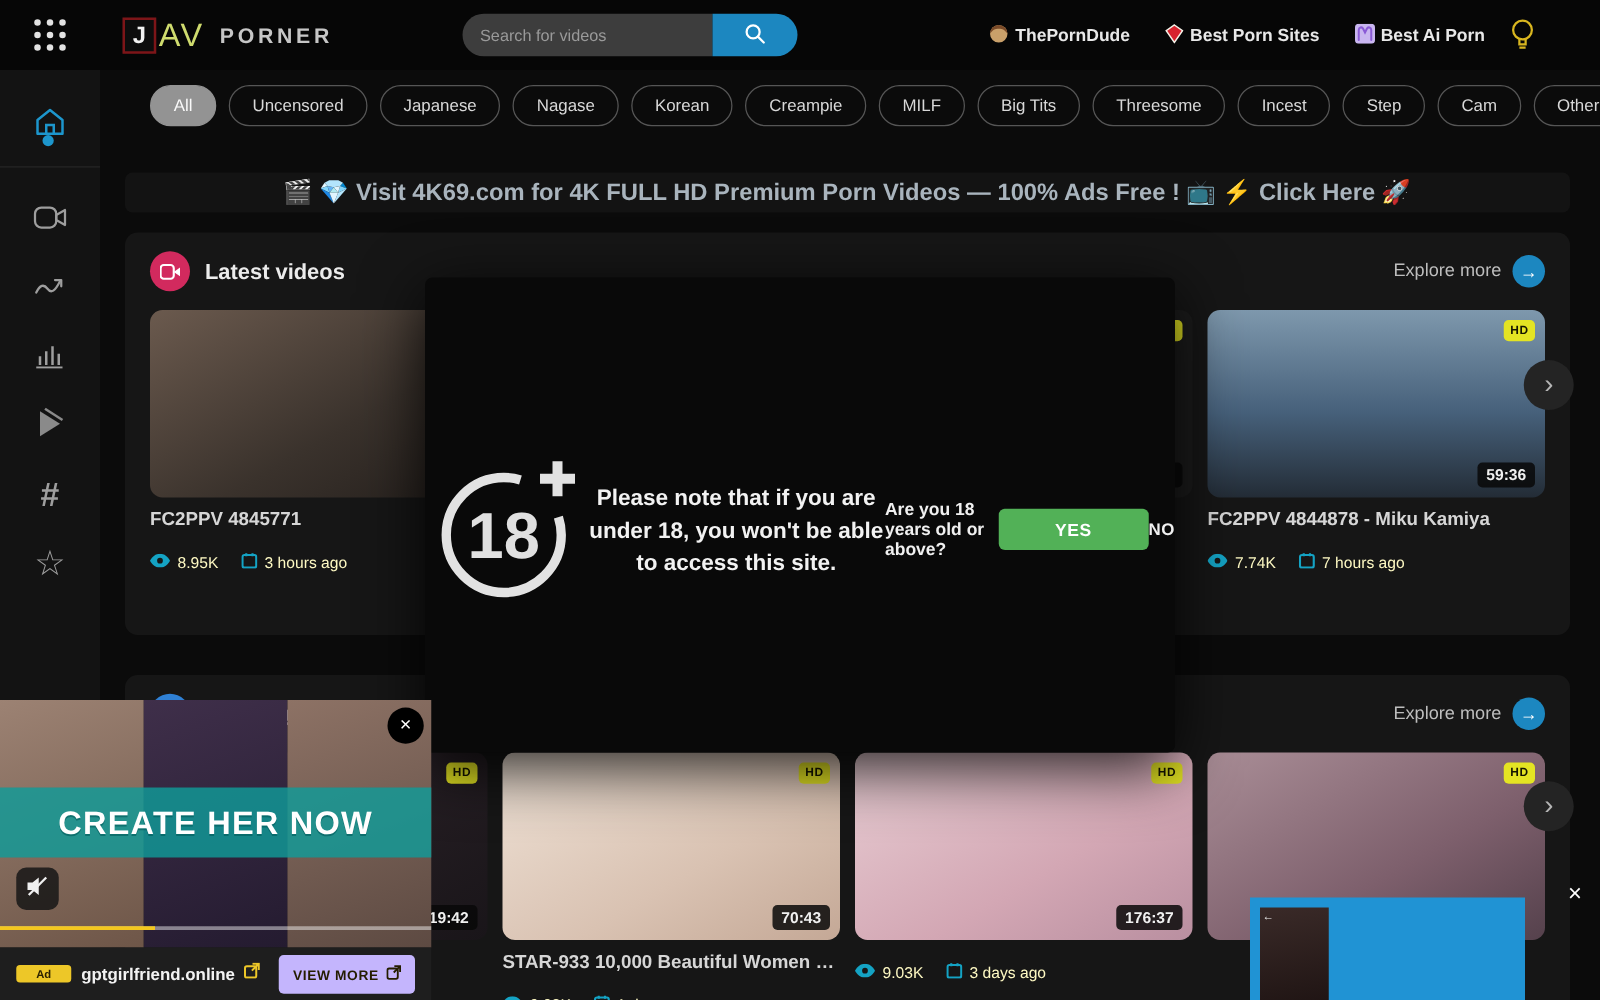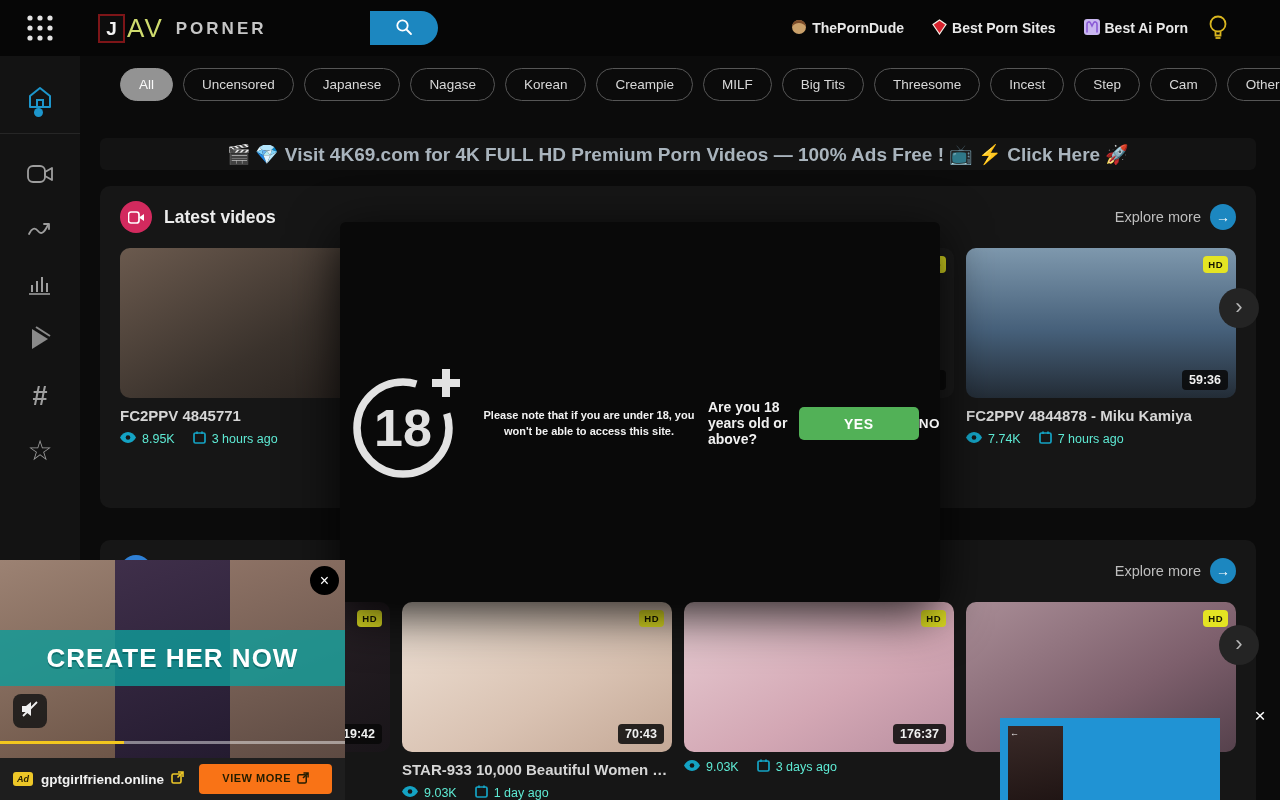--- a/index.html
+++ b/index.html
@@ -50,47 +50,47 @@
   .explore-label { color:#bdbdbd; font-size:14.5px; }
   .explore-circle { width:26px; height:26px; border-radius:50%; background:#1c87c0; color:#fff; display:flex; align-items:center; justify-content:center; font-size:14px; }
 
   .grid { position:absolute; left:20px; top:62px; display:grid; grid-template-columns:repeat(4,270px); gap:12px; }
   .card { width:270px; cursor:pointer; }
   .thumb { position:relative; width:270px; height:150px; border-radius:10px; background:#1c1c1c; overflow:hidden; }
   .hd { position:absolute; top:8px; right:8px; background:#e4e423; color:#151500; font-size:9.5px; font-weight:bold; padding:3px 5px; border-radius:4px; letter-spacing:.5px; }
   .dur { position:absolute; bottom:8px; right:8px; background:rgba(8,8,8,.85); color:#f0f0f0; font-size:12.5px; font-weight:bold; padding:3px 7px; border-radius:4px; }
   .hd:empty, .dur:empty { display:none; }
   .vtitle { margin-top:9px; color:#d6d6d6; font-size:15px; font-weight:bold; white-space:nowrap; overflow:hidden; text-overflow:ellipsis; }
-  .meta { margin-top:7px; display:flex; align-items:center; gap:6px; color:#5eead4; font-size:12.5px; }
+  .meta { margin-top:18px; display:flex; align-items:center; gap:6px; color:#fef9c3; font-size:12.5px; }
   .meta .sep { width:6px; }
 
   
   .modal { position:absolute; left:340px; top:222px; width:600px; height:380px; background:#090909; border-radius:6px; box-shadow:0 12px 50px rgba(0,0,0,.85); z-index:60; display:flex; flex-direction:row; align-items:center; }
-  .modal-msg { margin-top:24px; width:545px; text-align:center; color:#f2f2f2; font-size:11px; font-weight:bold; line-height:1.45; }
+  .modal-msg { margin-top:24px; width:545px; text-align:center; color:#f2f2f2; font-size:18px; font-weight:bold; line-height:1.45; }
   .modal-q { margin-top:21px; color:#f0f0f0; font-size:14px; font-weight:bold; }
   .yes-btn { margin-top:23px; width:275px; height:33px; background:#52b157; border:none; border-radius:5px; color:#fff; font-size:14px; font-weight:bold; cursor:pointer; letter-spacing:.5px; font-family:inherit; }
   .no-btn { margin-top:22px; background:none; border:none; color:#f0f0f0; font-size:13.5px; font-weight:bold; cursor:pointer; letter-spacing:.5px; font-family:inherit; }
 
   
   .next-btn { position:absolute; width:40px; height:40px; border-radius:50%; background:#242424; color:#b5b5b5; font-size:22px; display:flex; align-items:center; justify-content:center; cursor:pointer; z-index:45; padding-bottom:3px; }
 
   
   .vad { position:absolute; left:0; top:560px; width:345px; height:240px; z-index:70; }
   .vad-screen { position:absolute; left:0; top:0; width:345px; height:198px; display:flex; }
   .vad-panel { width:115px; height:198px; }
   .vad-band { position:absolute; left:0; top:70px; width:345px; height:56px; background:rgba(16,155,152,.82); display:flex; align-items:center; justify-content:center; }
   .vad-caption { color:#fff; font-size:26px; font-weight:bold; letter-spacing:1px; text-shadow:0 2px 0 rgba(0,90,90,.6); white-space:nowrap; }
   .vad-close { position:absolute; top:6px; right:6px; width:29px; height:29px; border-radius:50%; background:#000; color:#fff; font-size:16px; display:flex; align-items:center; justify-content:center; cursor:pointer; }
   .vad-mute { position:absolute; left:13px; top:134px; width:34px; height:34px; border-radius:8px; background:rgba(22,22,22,.85); display:flex; align-items:center; justify-content:center; cursor:pointer; }
   .vad-progress { position:absolute; left:0; top:181px; width:345px; height:3px; background:rgba(255,255,255,.45); }
   .vad-fill { height:3px; background:#f3c71f; }
   .vad-bar { position:absolute; left:0; top:198px; width:345px; height:42px; background:#1e1e1e; display:flex; align-items:center; padding:0 13px; }
-  .ad-badge { background:#edc728; color:#2b2200; font-size:9px; font-weight:bold; padding:2px 4px; border-radius:3px;font-style:italic; }
+  .ad-badge { background:#edc728; color:#2b2200; font-size:9px; font-weight:bold; padding:2px 16px; border-radius:3px; }
   .ad-domain { margin-left:8px; color:#f2f2f2; font-size:13.5px; font-weight:bold; cursor:pointer; }
-  .view-more { margin-left:auto; background:#f97316; border:none; border-radius:4px; color:#241d00; font-size:11px; font-weight:bold; letter-spacing:.5px; padding:8px 23px; display:flex; align-items:flex-start; gap:6px; cursor:pointer; font-family:inherit; }
+  .view-more { margin-left:auto; background:#c4b5fd; border:none; border-radius:4px; color:#241d00; font-size:11px; font-weight:bold; letter-spacing:.5px; padding:8px 11px; display:flex; align-items:flex-end; gap:6px; cursor:pointer; font-family:inherit; }
 
   
   .bad { position:absolute; left:1000px; top:718px; width:220px; height:82px; background:#2093d4; z-index:70; display:flex; cursor:pointer; }
   .bad-img { position:relative; margin:8px 0 0 8px; width:55px; height:74px; }
   .bad-back { position:absolute; left:2px; top:2px; color:#eee; font-size:9px; }
   .bad-text { margin:15px 0 0 12px; }
   .bad-l1 { color:#eef5f9; font-size:14.5px; font-weight:bold; letter-spacing:1px; }
   .bad-l2 { color:#eef5f9; font-size:14.5px; font-weight:bold; letter-spacing:1px; margin-top:3px; margin-left:12px; }
   .bad-l2 .hl { color:#86cdf2; }
   .bad-close { position:absolute; left:1249px; top:705px; width:22px; height:22px; color:#fff; font-size:19px; display:flex; align-items:center; justify-content:center; cursor:pointer; z-index:75; }
@@ -115,20 +115,21 @@
             <circle cx="26" cy="25" r="2.6"></circle>
         </g>
       </svg>
     </div>
     <div class="logo">
       <span class="logo-j">J</span>
       <span class="logo-av">AV</span>
       <span class="logo-name">PORNER</span>
     </div>
     <div class="search">
+      <input type="text" placeholder="Search for videos" style="">
       <button class="search-btn">
         <span>
           <svg width="18" height="18" viewBox="0 0 18 18">
               <circle cx="7.5" cy="7.5" r="5.2" fill="none" stroke="#fff" stroke-width="1.8"></circle>
               <line x1="11.5" y1="11.5" x2="16" y2="16" stroke="#fff" stroke-width="1.8" stroke-linecap="round"></line>
             </svg>
         </span>
       </button>
     </div>
     <div class="hlinks">

